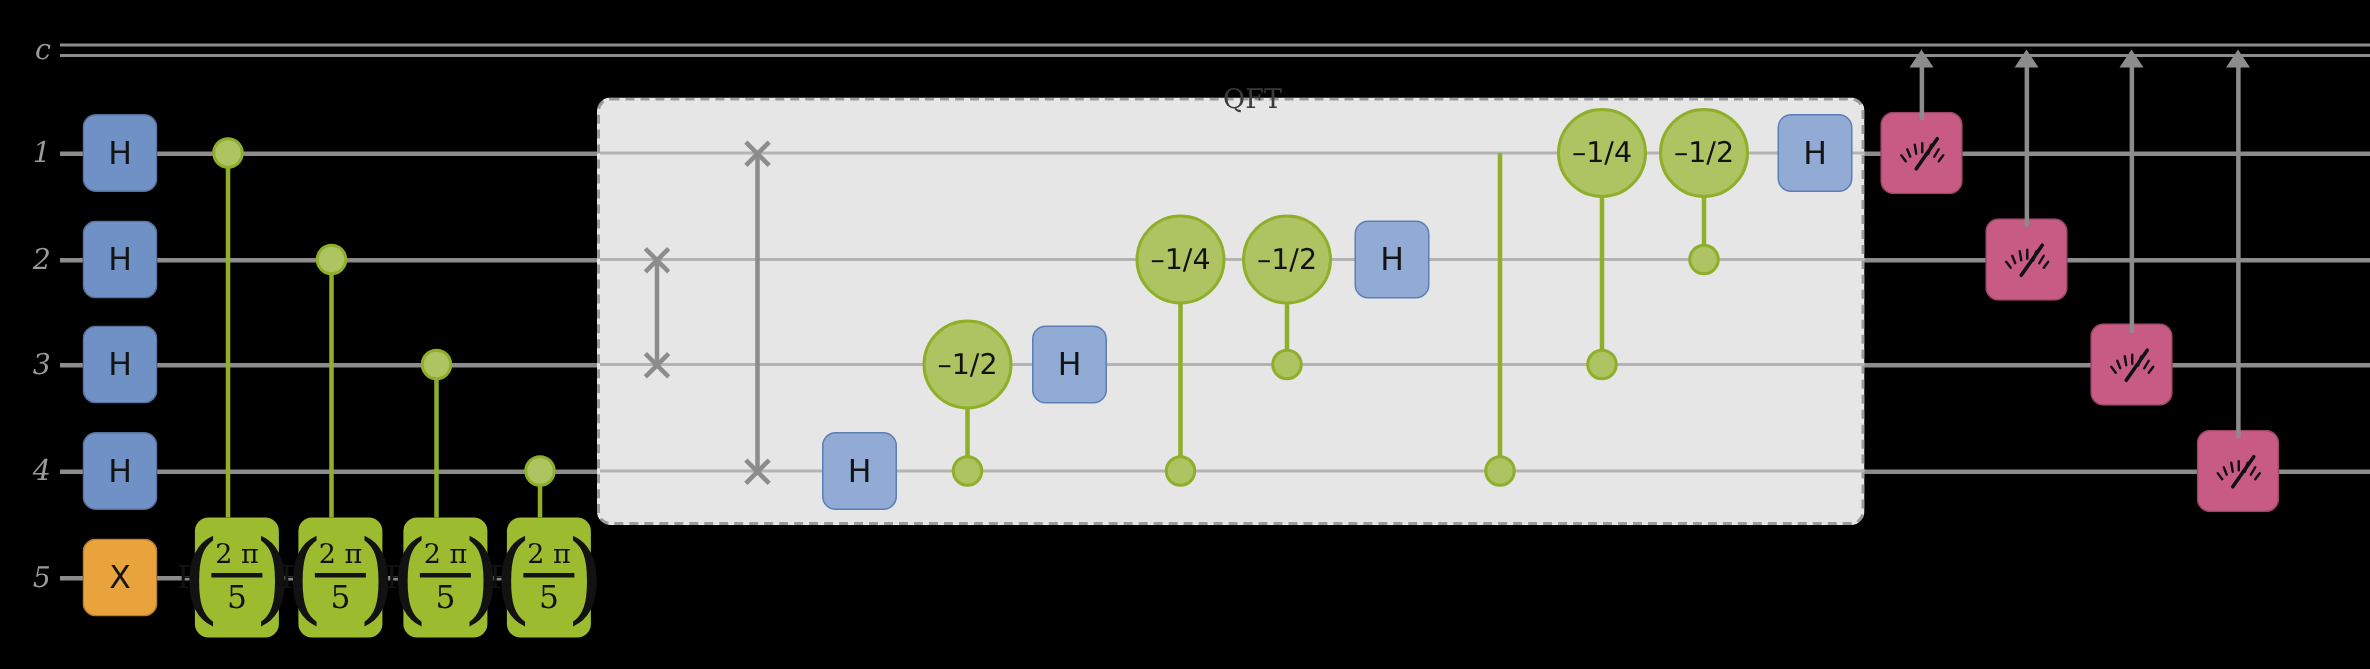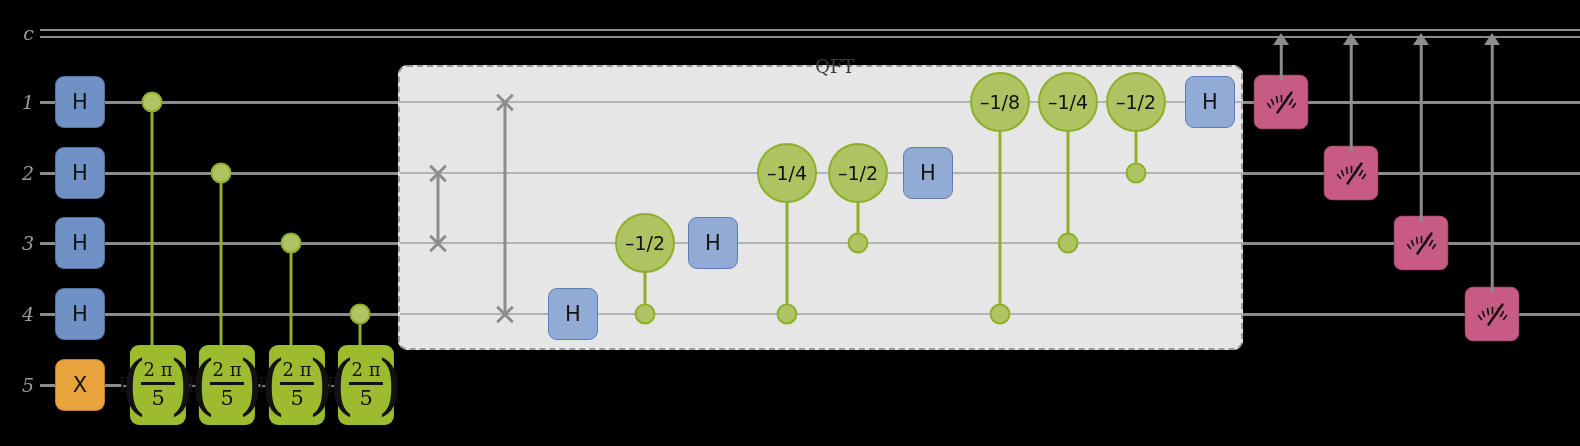--- a/index.html
+++ b/index.html
@@ -338,21 +338,20 @@
   <div class="ctrl-line" style="left:858px; top:173px; height:70px;"></div>
   <div class="ctrl-dot" style="left:858px; top:243px;"></div>
   <div class="phasecirc" style="left:858px; top:173px; width:56px; height:56px;">–1/2</div>
 
   <div class="gatebox gate-h-ing" style="left:928px; top:173px; width:50px; height:52px;">
     <span>H</span>
   </div>
 
   <div class="ctrl-line" style="left:1000px; top:102px; height:212px;"></div>
   <div class="ctrl-dot" style="left:1000px; top:314px;"></div>
-  <div class="phasecirc" style="left:1000px; top:102px; width:56px; height:56px;">–1/8</div>
 
   <div class="ctrl-line" style="left:1068px; top:102px; height:141px;"></div>
   <div class="ctrl-dot" style="left:1068px; top:243px;"></div>
   <div class="phasecirc" style="left:1068px; top:102px; width:56px; height:56px;">–1/4</div>
 
   <div class="ctrl-line" style="left:1136px; top:102px; height:71px;"></div>
   <div class="ctrl-dot" style="left:1136px; top:173px;"></div>
   <div class="phasecirc" style="left:1136px; top:102px; width:56px; height:56px;">–1/2</div>
 
   <div class="gatebox gate-h-ing" style="left:1210px; top:102px; width:50px; height:52px;">

